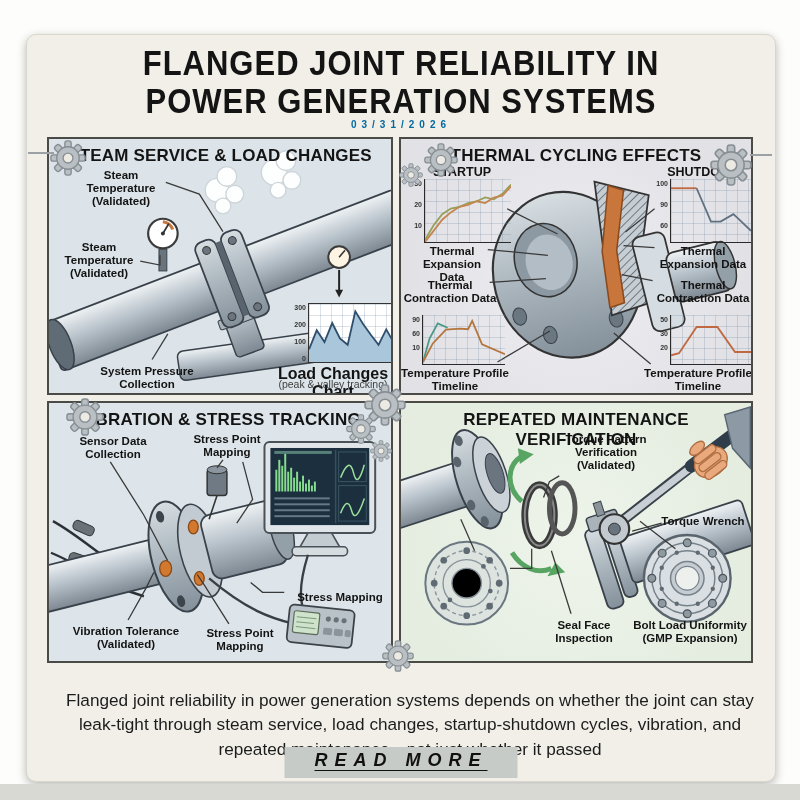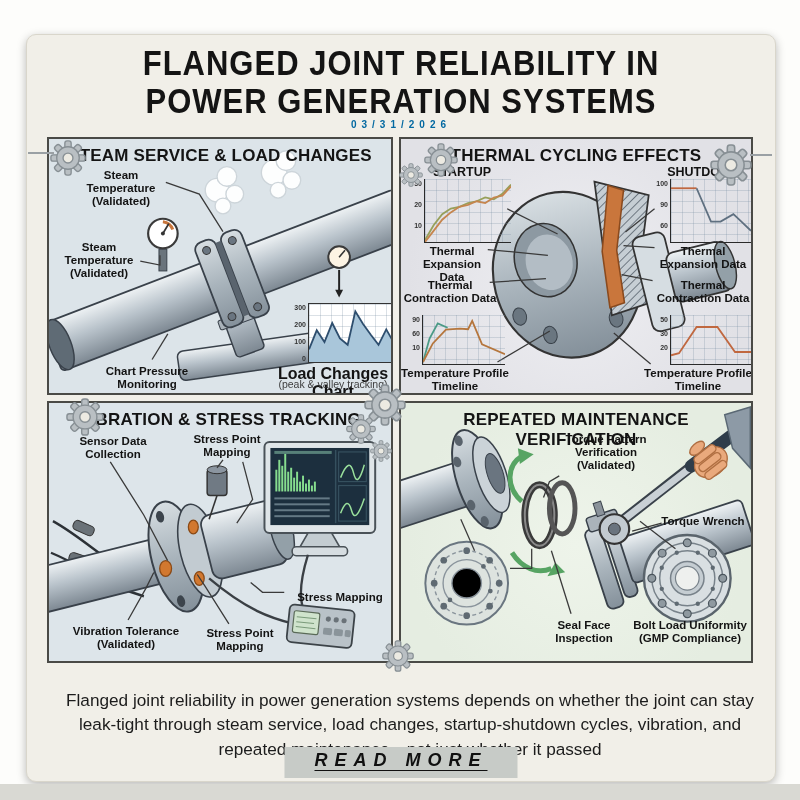--- a/index.html
+++ b/index.html
@@ -135,21 +135,21 @@
         </g>
 
         <g stroke="#3a3a3a" stroke-width="1.3" fill="none">
           <polyline points="118,44 152,56 176,94"></polyline>
           <polyline points="92,124 112,128 112,118"></polyline>
           <polyline points="104,224 120,198"></polyline>
         </g>
       </svg>
       <div class="lbl" style="left:24px;top:30px;width:96px">Steam Temperature (Validated)</div>
       <div class="lbl" style="left:6px;top:102px;width:88px">Steam Temperature (Validated)</div>
-      <div class="lbl" style="left:36px;top:226px;width:124px">Chart Pressure Monitoring</div>
+      <div class="lbl" style="left:36px;top:226px;width:124px">System Pressure Collection</div>
       <div class="lbl" style="left:222px;top:226px;width:124px;font-size:16px">Load Changes Chart</div>
       <div class="lbl small" style="left:214px;top:240px;width:140px">(peak &amp; valley tracking)</div>
       <div class="chart boxed" style="left:242px;top:164px;width:104px;height:60px">
         <div class="yt">
           <span>300</span>
           <span>200</span>
           <span>100</span>
           <span>0</span>
         </div>
         <div class="plot">
@@ -462,21 +462,21 @@
           <polyline points="110,168 132,168 132,148"></polyline>
           <polyline points="172,214 152,150"></polyline>
           <polyline points="242,120 278,148"></polyline>
           <polyline points="264,122 234,130"></polyline>
           <polyline points="60,118 74,150"></polyline>
         </g>
       </svg>
       <div class="lbl" style="left:146px;top:30px;width:118px">Torque Pattern Verification (Validated)</div>
       <div class="lbl" style="left:252px;top:112px;width:100px">Torque Wrench</div>
       <div class="lbl" style="left:140px;top:216px;width:86px">Seal Face Inspection</div>
-      <div class="lbl" style="left:228px;top:216px;width:122px">Bolt Load Uniformity (GMP Compliance)</div>
+      <div class="lbl" style="left:228px;top:216px;width:122px">Bolt Load Uniformity (GMP Expansion)</div>
     </section>
   </div>
 
   <p class="summary">Flanged joint reliability in power generation systems depends on whether the joint can stay leak-tight through steam service, load changes, startup-shutdown cycles, vibration, and repeated maintenance—not just whether it passed</p>
   <div class="readmore" role="button">READ MORE</div>
 </div>
 
 <div class="wire" style="left:28px;top:152px;width:26px;height:2px"></div>
 <div class="wire" style="left:750px;top:154px;width:22px;height:2px"></div>
 <svg class="gear" style="left:50px;top:140px;width:36px;height:36px">

